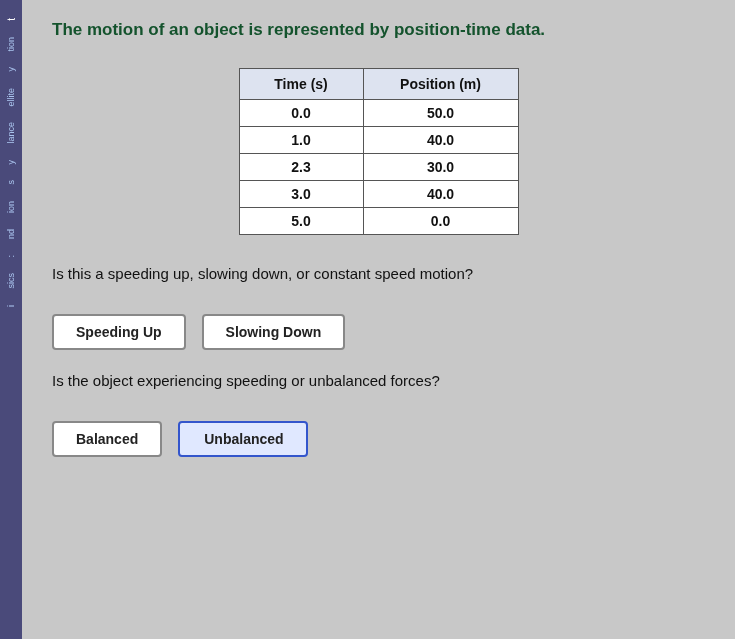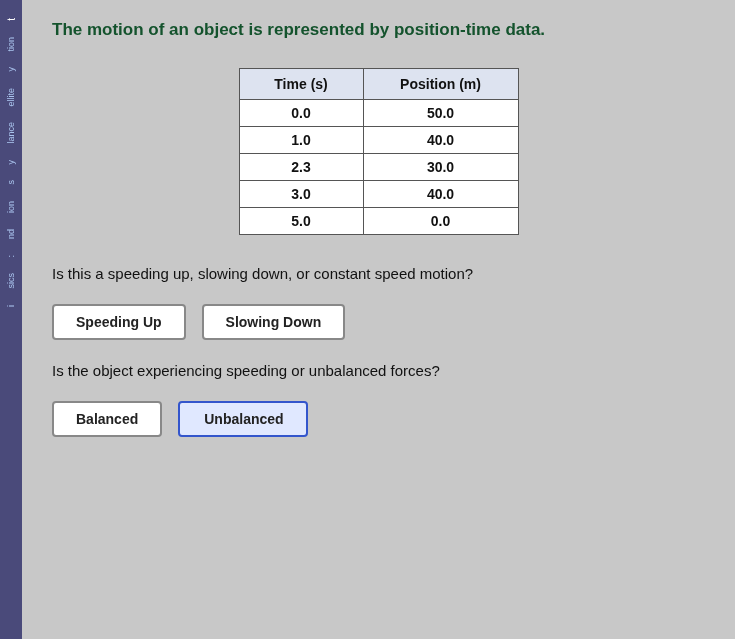--- a/index.html
+++ b/index.html
@@ -90,21 +90,21 @@
     .question-text {
       font-size: 15px;
       color: #111;
       margin-top: 4px;
     }
 
     .button-row {
       display: flex;
       gap: 16px;
       align-items: center;
-      margin-top: 12px;
+      margin-top: 22px;
       flex-wrap: wrap;
     }
 
     .answer-btn {
       background: white;
       border: 2px solid #888;
       border-radius: 4px;
       padding: 8px 22px;
       font-size: 14px;
       font-weight: bold;

